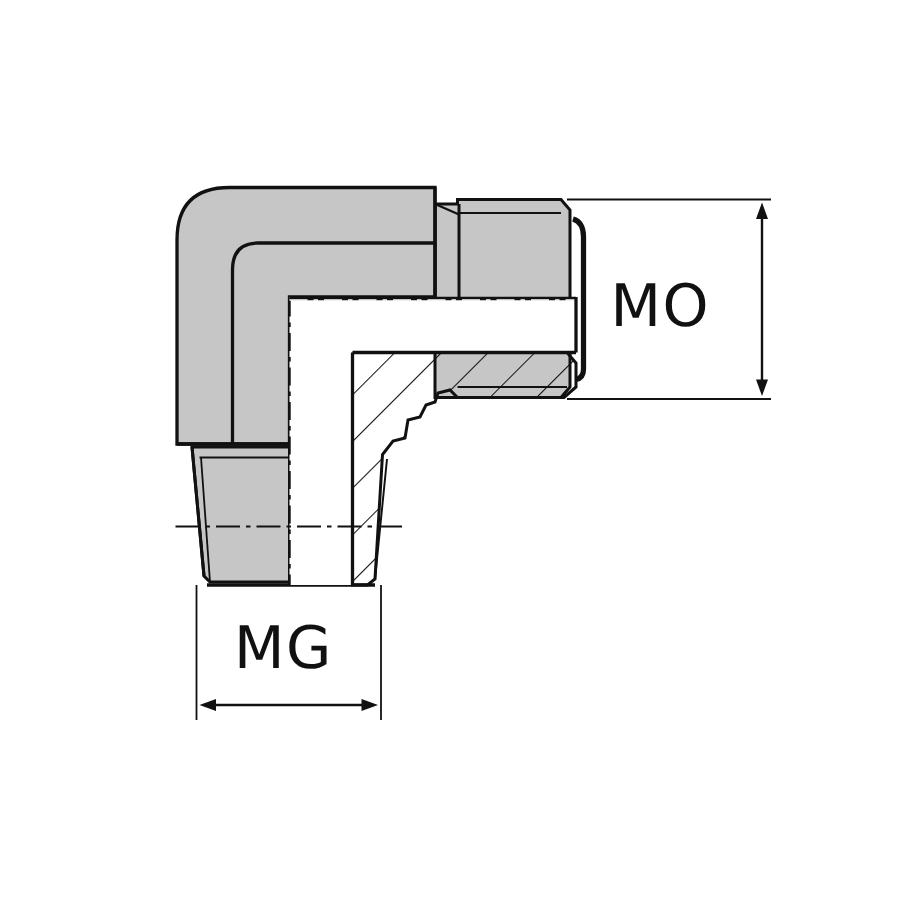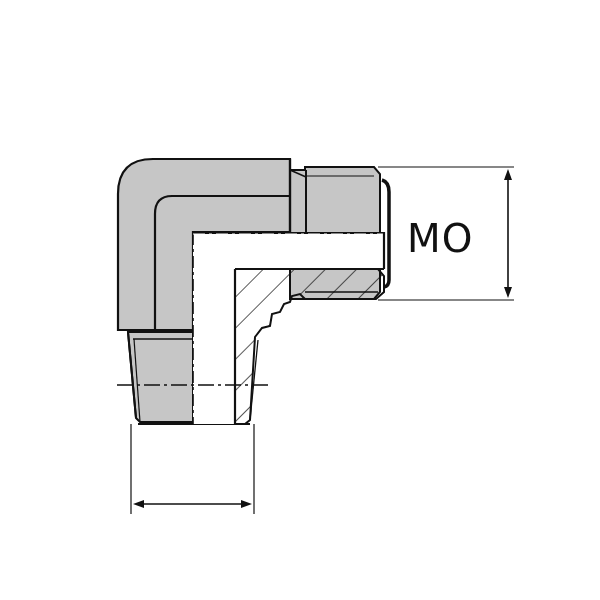--- a/index.html
+++ b/index.html
@@ -1,17 +1,17 @@
 <!DOCTYPE html>
 <html><head>
 <meta charset="utf-8">
 <style>
   html, body { margin: 0; padding: 0; background: #ffffff; }
   body { width: 600px; height: 600px; overflow: hidden; position: relative; }
-  .stage { position: absolute; left: 0; top: 0; width: 600px; height: 440px; margin-top: 34px; }
+  .stage { position: absolute; left: 0; top: 0; width: 600px; height: 440px; }
   svg { position: absolute; left: 0; top: 0; }
   .dim-label {
     position: absolute;
     font-family: "DejaVu Sans", "Liberation Sans", sans-serif;
     font-size: 39px;
     color: #111111;
     letter-spacing: 1px;
     line-height: 1;
   }
   .label-mo { left: 407px; top: 185px; }
@@ -82,13 +82,14 @@
   <g>
     <line x1="131" y1="390" x2="131" y2="480" stroke="#111" stroke-width="1.2"></line>
     <line x1="254" y1="390" x2="254" y2="480" stroke="#111" stroke-width="1.2"></line>
     <line x1="136" y1="470" x2="249" y2="470" stroke="#111" stroke-width="1.6"></line>
     <path d="M133 470 L144 466 L144 474 Z" fill="#111"></path>
     <path d="M252 470 L241 466 L241 474 Z" fill="#111"></path>
   </g>
 </svg>
 
 <div class="dim-label label-mo">MO</div>
+<div class="dim-label label-mg">MG</div>
 </div>
 
 </body></html>

